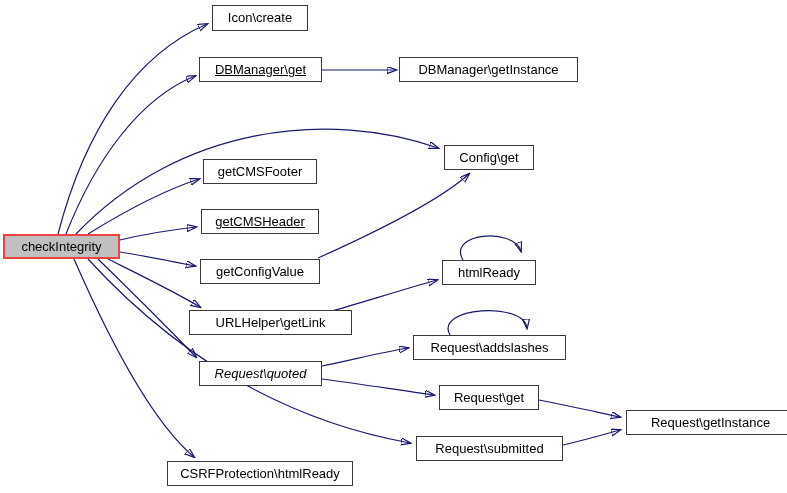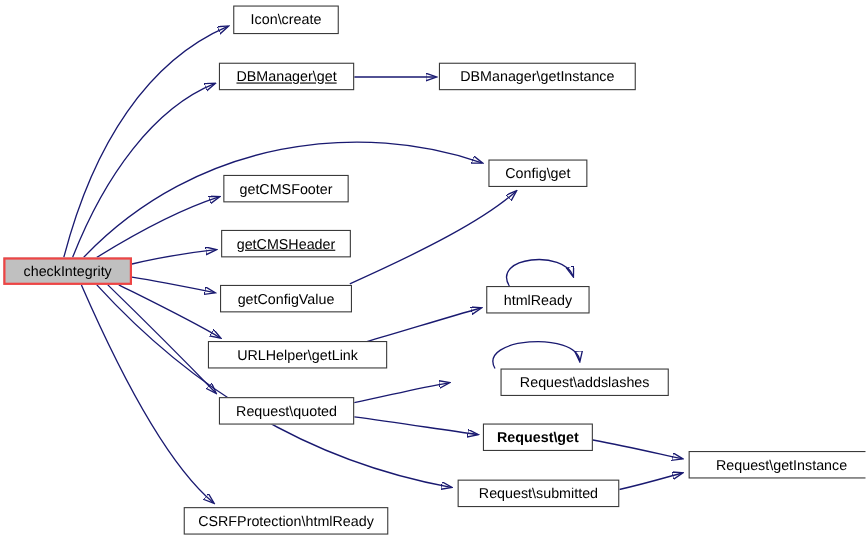--- a/index.html
+++ b/index.html
@@ -86,25 +86,25 @@
   <div class="node" style="left:203px; top:159px; width:114px; height:25px;">getCMSFooter</div>
 
   <div class="node" style="left:201px; top:209px; width:118px; height:25px;text-decoration:underline;">getCMSHeader</div>
 
   <div class="node" style="left:200px; top:259px; width:120px; height:25px;">getConfigValue</div>
 
   <div class="node" style="left:189px; top:310px; width:163px; height:25px;">URLHelper\getLink</div>
 
   <div class="node" style="left:442px; top:260px; width:94px; height:25px;">htmlReady</div>
 
-  <div class="node" style="left:199px; top:361px; width:123px; height:25px;">Request\quoted</div>
+  <div class="node" style="left:199px; top:361px; width:123px; height:25px;font-style:italic;">Request\quoted</div>
 
-  <div class="node" style="left:413px; top:335px; width:153px; height:25px;margin-left:42px;">Request\addslashes</div>
+  <div class="node" style="left:413px; top:335px; width:153px; height:25px;">Request\addslashes</div>
 
-  <div class="node" style="left:439px; top:385px; width:100px; height:25px;font-weight:bold;">Request\get</div>
+  <div class="node" style="left:439px; top:385px; width:100px; height:25px;">Request\get</div>
 
   <div class="node" style="left:416px; top:436px; width:147px; height:25px;">Request\submitted</div>
 
   <div class="node" style="left:626px; top:410px; width:169px; height:25px;">Request\getInstance</div>
 
   <div class="node" style="left:167px; top:461px; width:186px; height:25px;">CSRFProtection\htmlReady</div>
 
 </div>
 
 </body></html>

